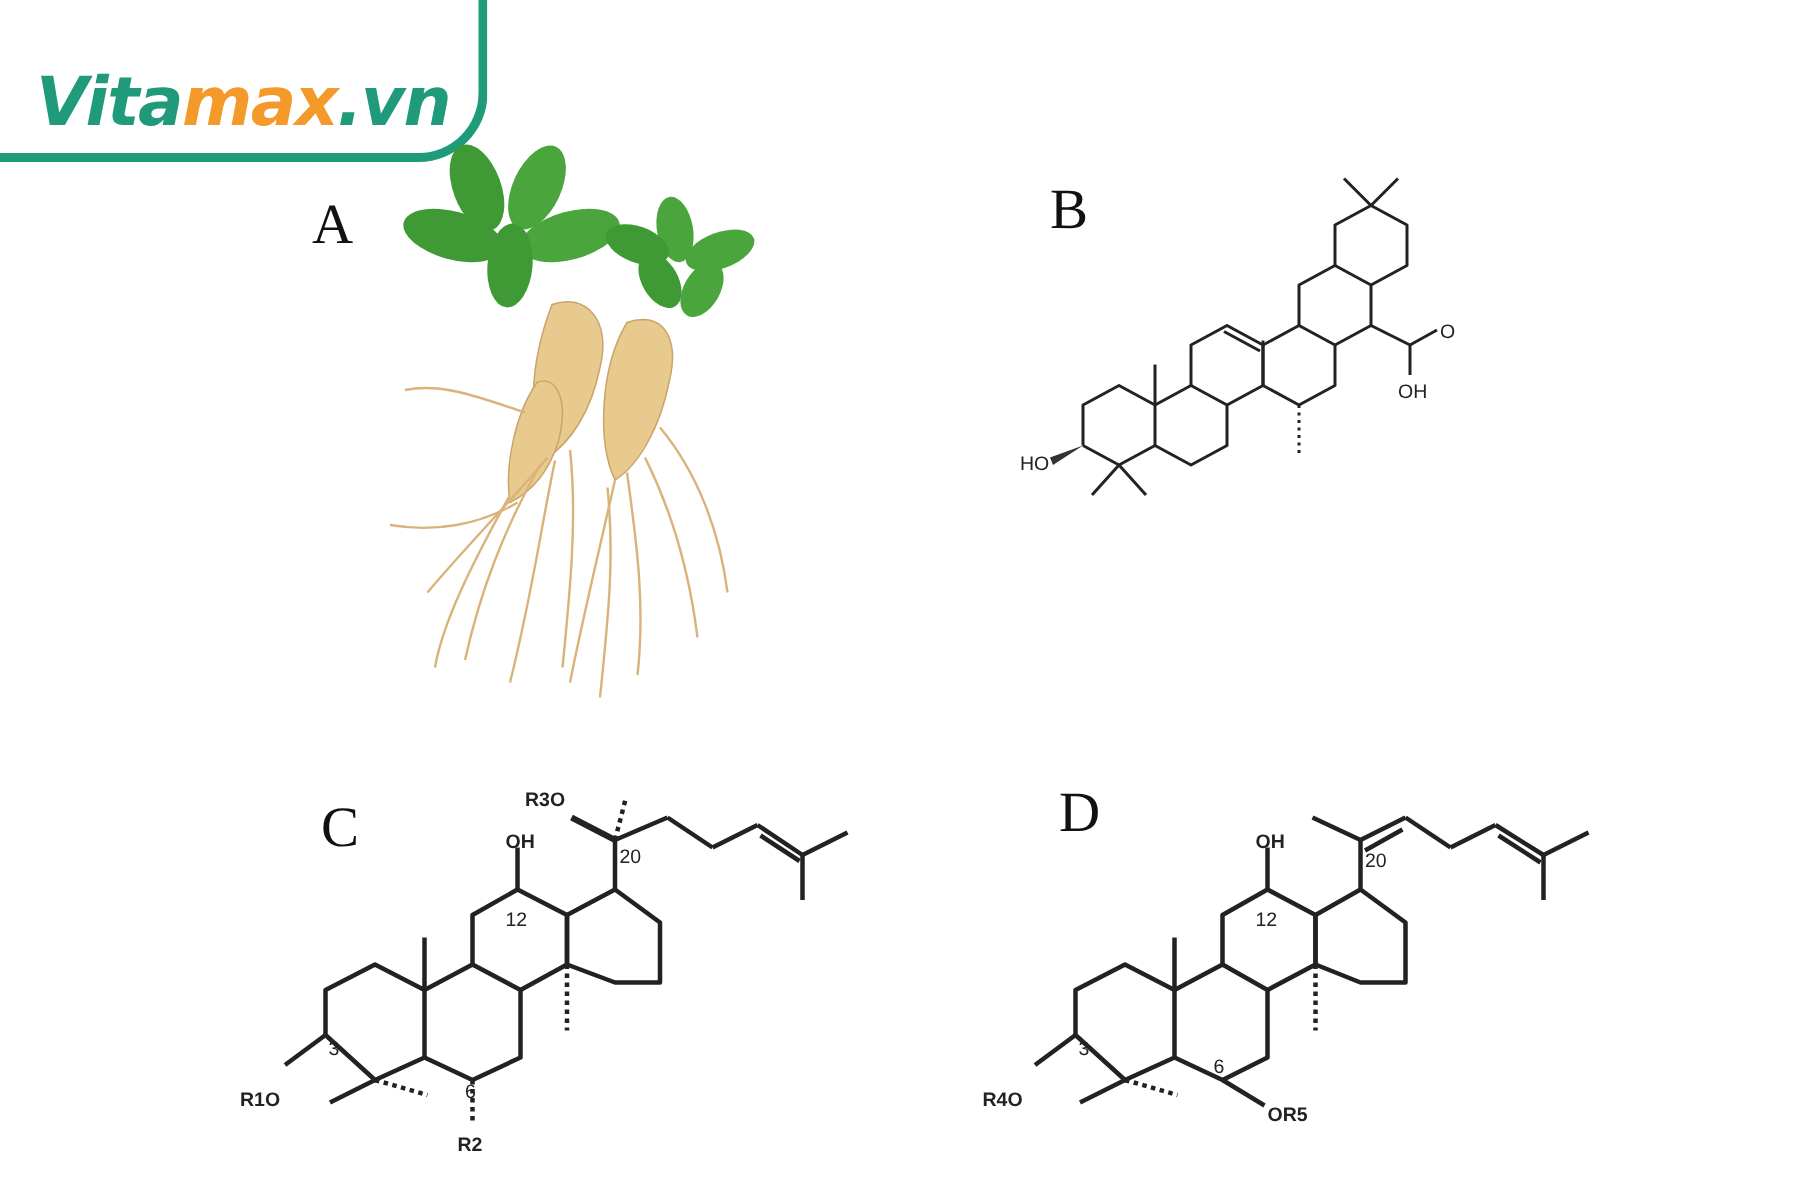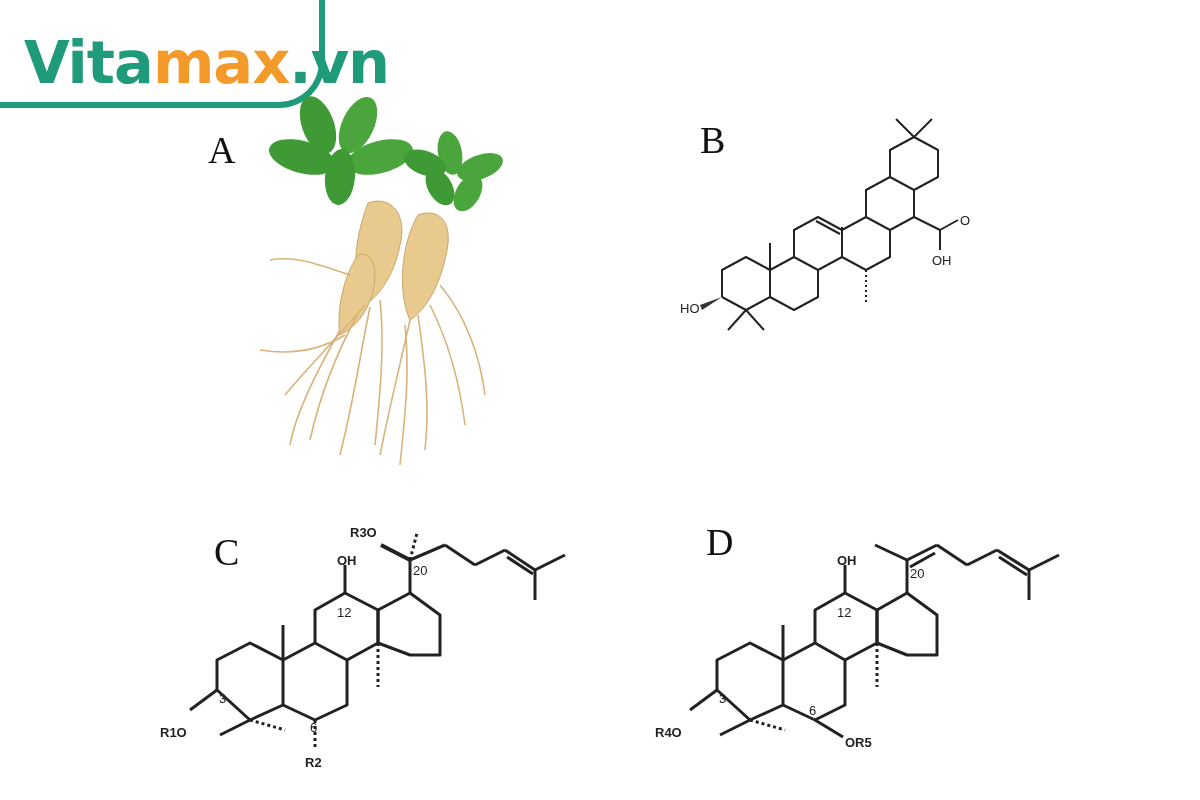--- a/index.html
+++ b/index.html
@@ -1,22 +1,22 @@
 <!DOCTYPE html>
 <html><head>
 <meta charset="utf-8">
 <style>
   html, body { margin:0; padding:0; }
   body { width:1200px; height:800px; background:#ffffff; position:relative; overflow:hidden;
          font-family:"Liberation Sans", sans-serif; }
   .logo-frame { position:absolute; left:-20px; top:-20px; width:345px; height:128px;
                 border:6px solid; border-top:none; border-left:none; border-bottom-right-radius:46px;
                 box-sizing:border-box; }
-  .logo { position:absolute; left:24px; top:28px; font-size:59px; font-weight:bold; letter-spacing:-1px;
-          font-family:"DejaVu Sans", sans-serif; }
+  .logo { position:absolute; left:24px; top:41px; font-size:45px; font-weight:bold; letter-spacing:-1px;
+          font-family:"DejaVu Sans", sans-serif;font-style:italic; }
   .panel-label { position:absolute; font-family:"Liberation Serif", serif; font-size:38px; color:#111; }
   svg.mol { position:absolute; overflow:visible; }
   svg.mol line, svg.mol polyline, svg.mol polygon.ring { stroke:#222; fill:none; stroke-linejoin:round; }
   svg text { font-family:"Liberation Sans", sans-serif; fill:#222; }
 </style>
 </head>
 <body>
 
 <div class="logo-frame" style="border-color:#1f9a7a;"></div>
 <div class="logo">

